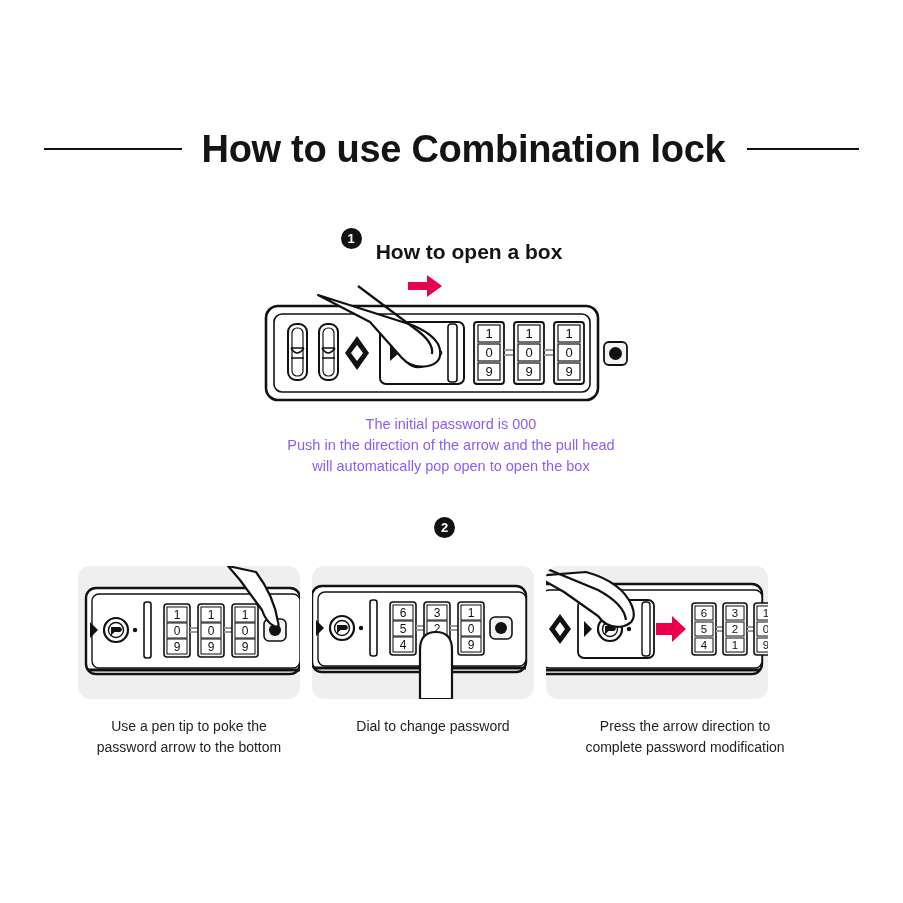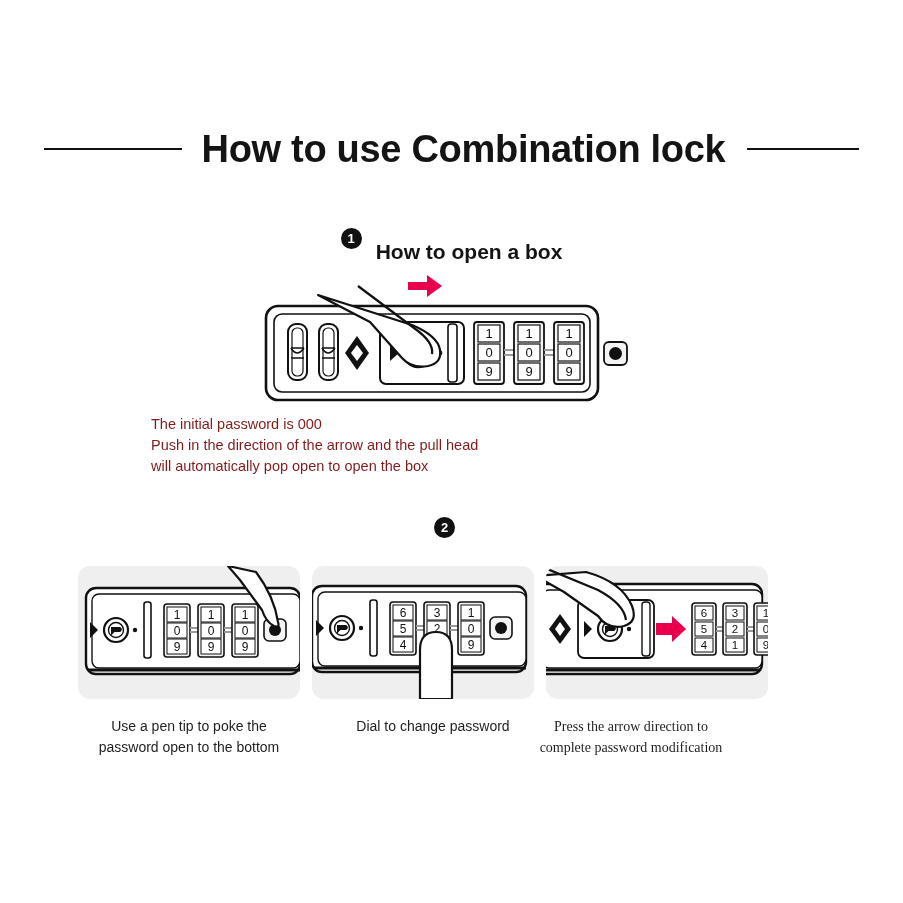--- a/index.html
+++ b/index.html
@@ -81,23 +81,24 @@
     position: absolute;
     left: 262px;
     top: 262px;
     width: 340px;
     height: 148px;
   }
 
   
   .caption {
     position: absolute;
+    text-align: center;
     font-size: 14.5px;
     line-height: 21px;
-    color: #7f1d1d;
+    color: #8b5cf6;
     white-space: pre-line;
   }
   .cap-main {
     left: 151px;
     top: 414px;
     width: 600px;
   }
 
   
   .panels {
@@ -125,21 +126,21 @@
     top: 716px;
     width: 270px;
     text-align: center;
     font-size: 14px;
     line-height: 21px;
     color: #1f1f1f;
     white-space: pre-line;
   }
   .pc1 { left: 54px; }
   .pc2 { left: 298px; }
-  .pc3 { left: 496px; font-family: Liberation Serif, serif; }
+  .pc3 { left: 550px; }
 </style>
 </head>
 <body>
 
 <div class="title-row">
   <div class="title-rule left"></div>
   <div class="main-title">How to use Combination lock</div>
   <div class="title-rule right"></div>
 </div>
 
@@ -419,16 +420,16 @@
 
       <g>
         <path d="M-10 10 L40 6 Q76 16 86 40 Q92 56 78 60 Q62 64 52 50 L18 26 Z" fill="#ffffff" stroke="#111111" stroke-width="2.2" stroke-linejoin="round"></path>
         <path d="M-6 0 L52 24 Q78 38 80 54" fill="none" stroke="#111111" stroke-width="2.2"></path>
       </g>
     </svg>
   </div>
 </div>
 
 <div class="panel-caption pc1">Use a pen tip to poke the
-password open to the bottom</div>
+password arrow to the bottom</div>
 <div class="panel-caption pc2">Dial to change password</div>
 <div class="panel-caption pc3">Press the arrow direction to
 complete password modification</div>
 
 </body></html>

